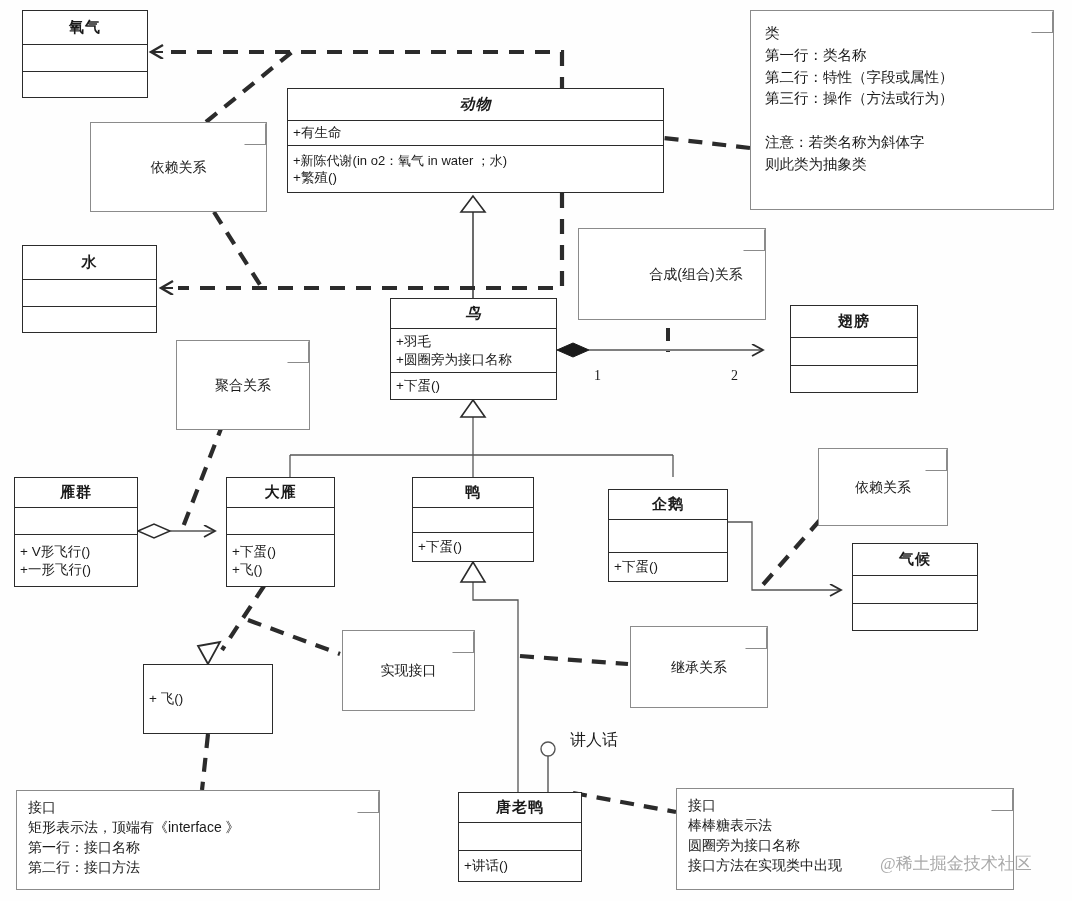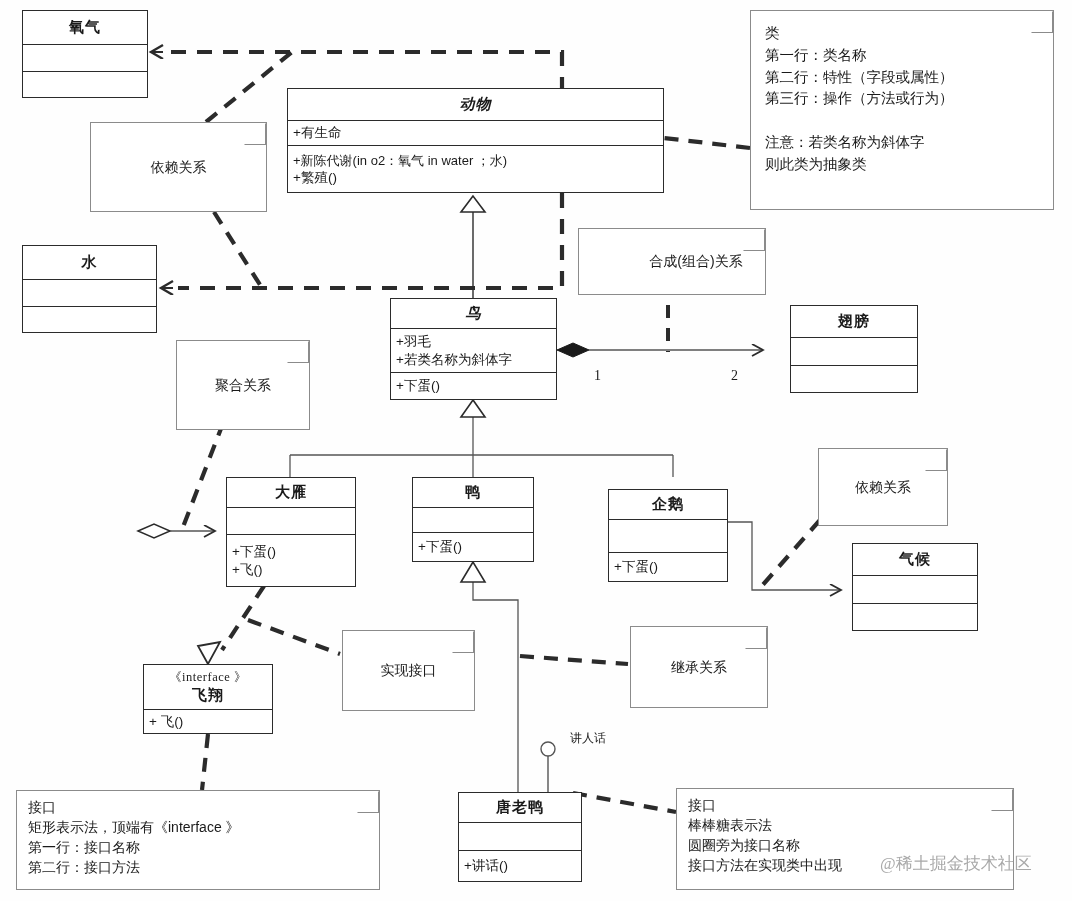--- a/index.html
+++ b/index.html
@@ -91,21 +91,21 @@
     justify-content:center;
     height:100%;
     box-sizing:border-box;
     padding:4px 8px;
     text-align:center;
   }
 
   
   .flabel{
     position:absolute;
-    font-size:12px;
+    font-size:16px;
     z-index:4;
     white-space:nowrap;
   }
   .mult{
     position:absolute;
     font-size:14px;
     font-family:"Liberation Serif","DejaVu Serif",serif;
     z-index:4;
   }
   .watermark{
@@ -271,37 +271,47 @@
       <div class="member">+繁殖()</div>
     </div>
   </div>
 
   <div class="uml-class" style="left:390px;top:298px;width:167px;height:102px;">
     <div class="sec" style="flex:0 0 30px">
       <div class="name abstract">鸟</div>
     </div>
     <div class="sec" style="flex:0 0 44px">
       <div class="member">+羽毛</div>
-      <div class="member">+若类名称为斜体字</div>
+      <div class="member">+圆圈旁为接口名称</div>
     </div>
     <div class="sec" style="flex:1">
       <div class="member">+下蛋()</div>
     </div>
   </div>
 
   <div class="uml-class" style="left:770px;top:305px;width:128px;height:88px;margin-left:20px;">
     <div class="sec" style="flex:0 0 32px">
       <div class="name">翅膀</div>
     </div>
     <div class="sec" style="flex:1"></div>
     <div class="sec" style="flex:1"></div>
   </div>
 
-
-  <div class="uml-class" style="left:226px;top:477px;width:130px;height:110px;">
+  <div class="uml-class" style="left:14px;top:477px;width:124px;height:110px;">
+    <div class="sec" style="flex:0 0 30px">
+      <div class="name">雁群</div>
+    </div>
+    <div class="sec" style="flex:0 0 27px"></div>
+    <div class="sec" style="flex:1">
+      <div class="member">+ V形飞行()</div>
+      <div class="member">+一形飞行()</div>
+    </div>
+  </div>
+
+  <div class="uml-class" style="left:226px;top:477px;width:109px;height:110px;">
     <div class="sec" style="flex:0 0 30px">
       <div class="name">大雁</div>
     </div>
     <div class="sec" style="flex:0 0 27px"></div>
     <div class="sec" style="flex:1">
       <div class="member">+下蛋()</div>
       <div class="member">+飞()</div>
     </div>
   </div>
 
@@ -327,24 +337,20 @@
 
   <div class="uml-class" style="left:852px;top:543px;width:126px;height:88px;">
     <div class="sec" style="flex:0 0 32px">
       <div class="name">气候</div>
     </div>
     <div class="sec" style="flex:1"></div>
     <div class="sec" style="flex:1"></div>
   </div>
 
   <div class="uml-class" style="left:143px;top:664px;width:130px;height:70px;">
-    <div class="sec" style="flex:0 0 45px;padding:2px 4px;">
-      <div class="stereo">《interface 》</div>
-      <div class="name">飞翔</div>
-    </div>
     <div class="sec" style="flex:1">
       <div class="member">+ 飞()</div>
     </div>
   </div>
 
   <div class="uml-class" style="left:458px;top:792px;width:124px;height:90px;">
     <div class="sec" style="flex:0 0 30px">
       <div class="name">唐老鸭</div>
     </div>
     <div class="sec" style="flex:1"></div>
@@ -362,21 +368,21 @@
     <div class="foldline"></div>
     <div class="body" style="font-size:14.5px;line-height:1.5;padding:12px 14px;">类
 第一行：类名称
 第二行：特性（字段或属性）
 第三行：操作（方法或行为）
 
 注意：若类名称为斜体字
 则此类为抽象类</div>
   </div>
 
-  <div class="note" style="left:578px;top:228px;width:188px;height:67px;padding-left:48px;">
+  <div class="note" style="left:578px;top:228px;width:188px;height:92px;padding-left:48px;">
     <div class="foldline"></div>
     <div class="body center">合成(组合)关系</div>
   </div>
 
   <div class="note" style="left:176px;top:340px;width:134px;height:90px;">
     <div class="foldline"></div>
     <div class="body center">聚合关系</div>
   </div>
 
   <div class="note" style="left:818px;top:448px;width:130px;height:78px;">

